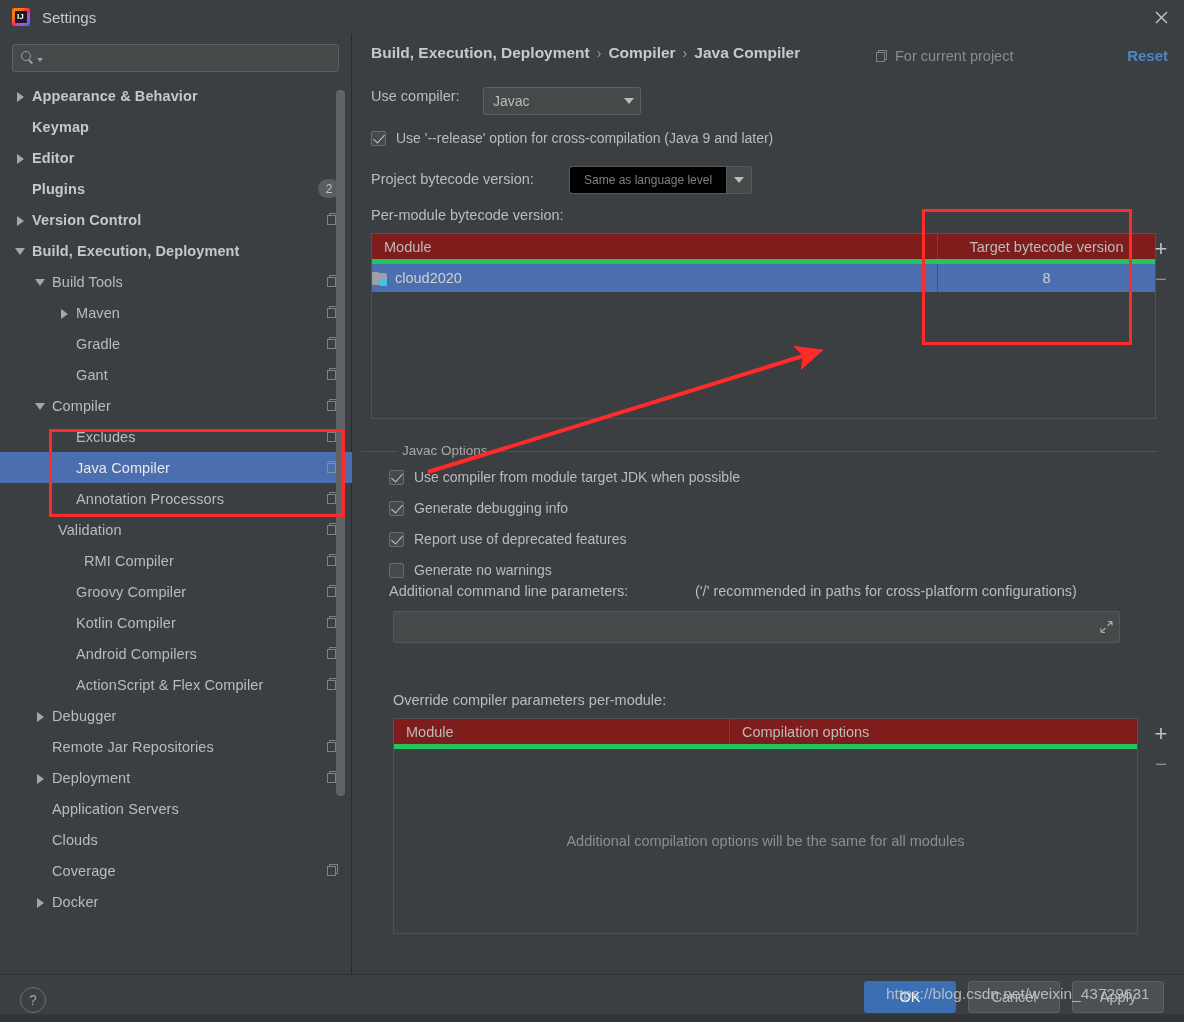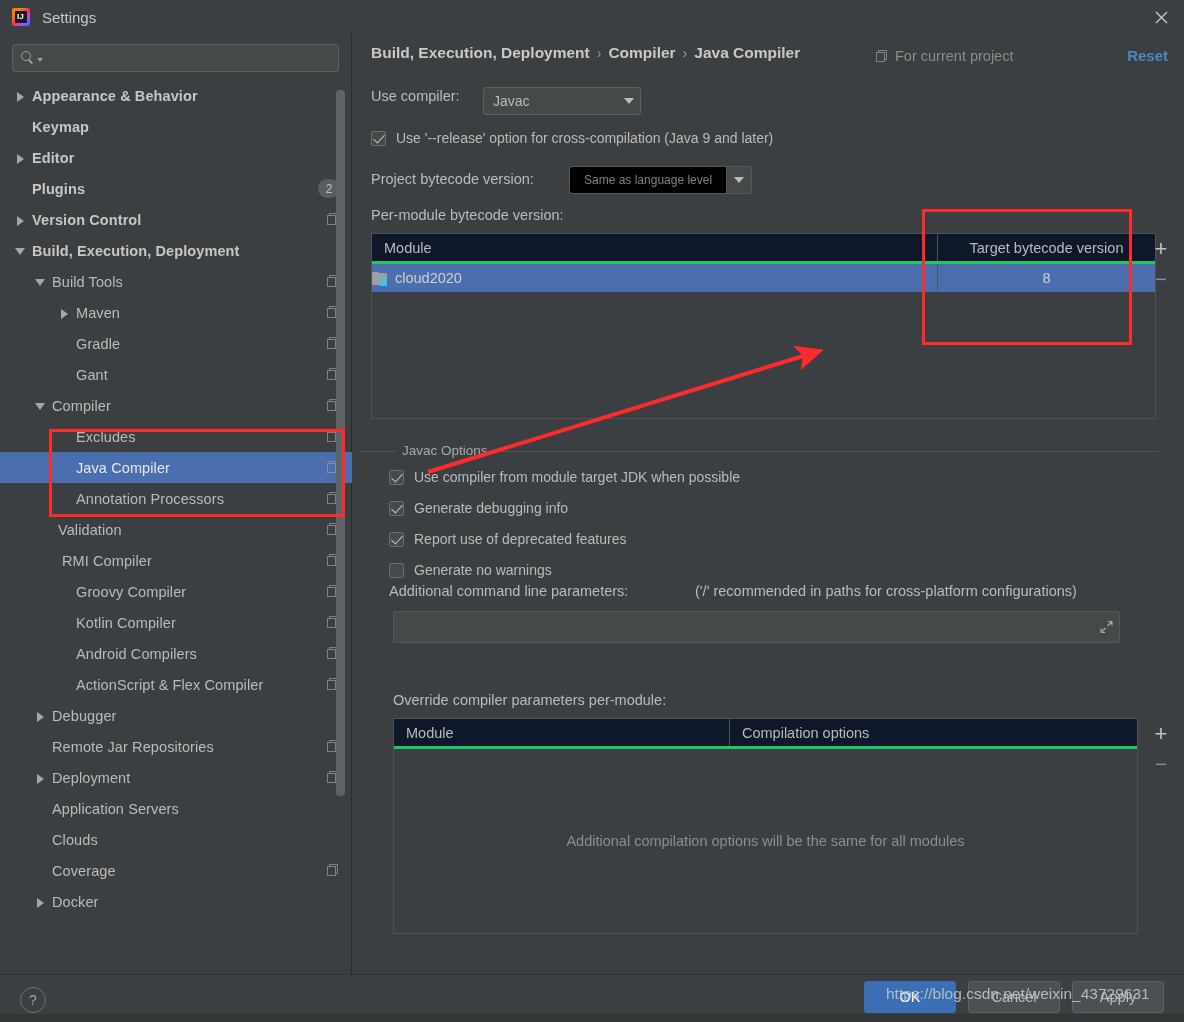--- a/index.html
+++ b/index.html
@@ -154,21 +154,21 @@
     content:"";position:absolute;left:4px;top:0px;width:5px;height:10px;
     border:solid #C6C6C6;border-width:0 1.9px 1.9px 0;transform:rotate(42deg);
   }
   .cbrow .ctext{ color:#BBBBBB;font-size:14px; }
 
   
   .table{
     position:absolute;background:#3C3F41;border:1px solid #4E5254;
   }
   .thead{
-    height:30px;background:#0f172a;border-bottom:3px solid #22c55e;display:flex;align-items:stretch;
+    height:30px;background:#7f1d1d;border-bottom:5px solid #22c55e;display:flex;align-items:stretch;
   }
   .thead .th{
     display:flex;align-items:center;padding:0 12px;color:#BBBBBB;font-size:14.5px;
   }
   .thead .th.center{ justify-content:center; }
   .colsep{ width:1px;background:#4E5254; }
   .tbody{ position:relative; }
   .trow{ height:28px;display:flex;align-items:stretch; }
   .trow.sel{ background:#4B6EAF; }
   .trow .td{ display:flex;align-items:center;padding:0 0;color:#CFCFCF;font-size:14.5px; }
@@ -382,21 +382,21 @@
       </div>
       <div class="tree-row" style="padding-left: 40px;">
         <span class="twisty"></span>
         <span class="tlabel">Validation</span>
         <span class="spacer"></span>
         <span class="copy-icon">
           <span class="b"></span>
           <span class="f"></span>
         </span>
       </div>
-      <div class="tree-row" style="padding-left: 44px;">
+      <div class="tree-row" style="padding-left: 66px;">
         <span class="twisty"></span>
         <span class="tlabel">RMI Compiler</span>
         <span class="spacer"></span>
         <span class="copy-icon">
           <span class="b"></span>
           <span class="f"></span>
         </span>
       </div>
       <div class="tree-row" style="padding-left: 58px;">
         <span class="twisty"></span>

